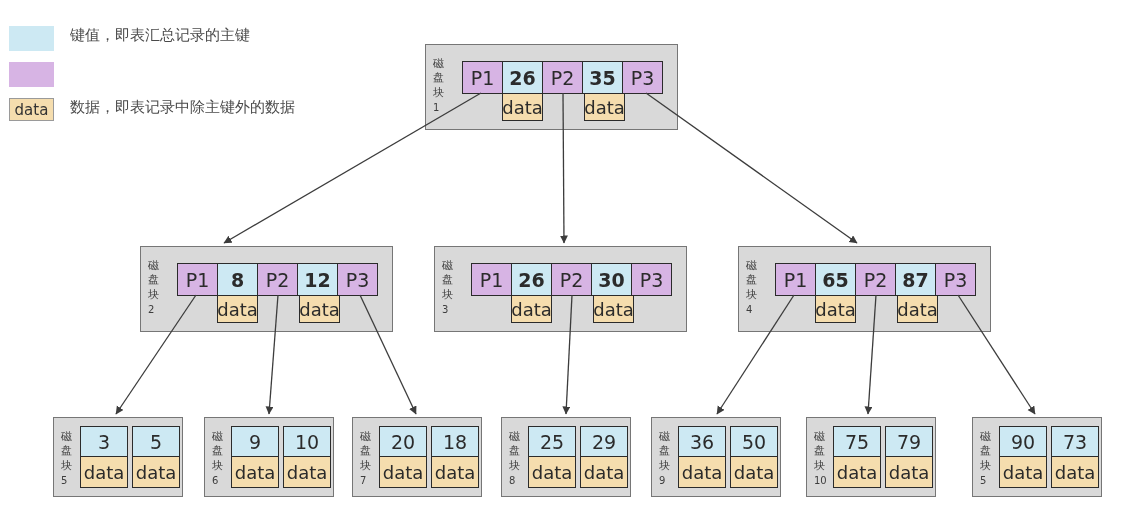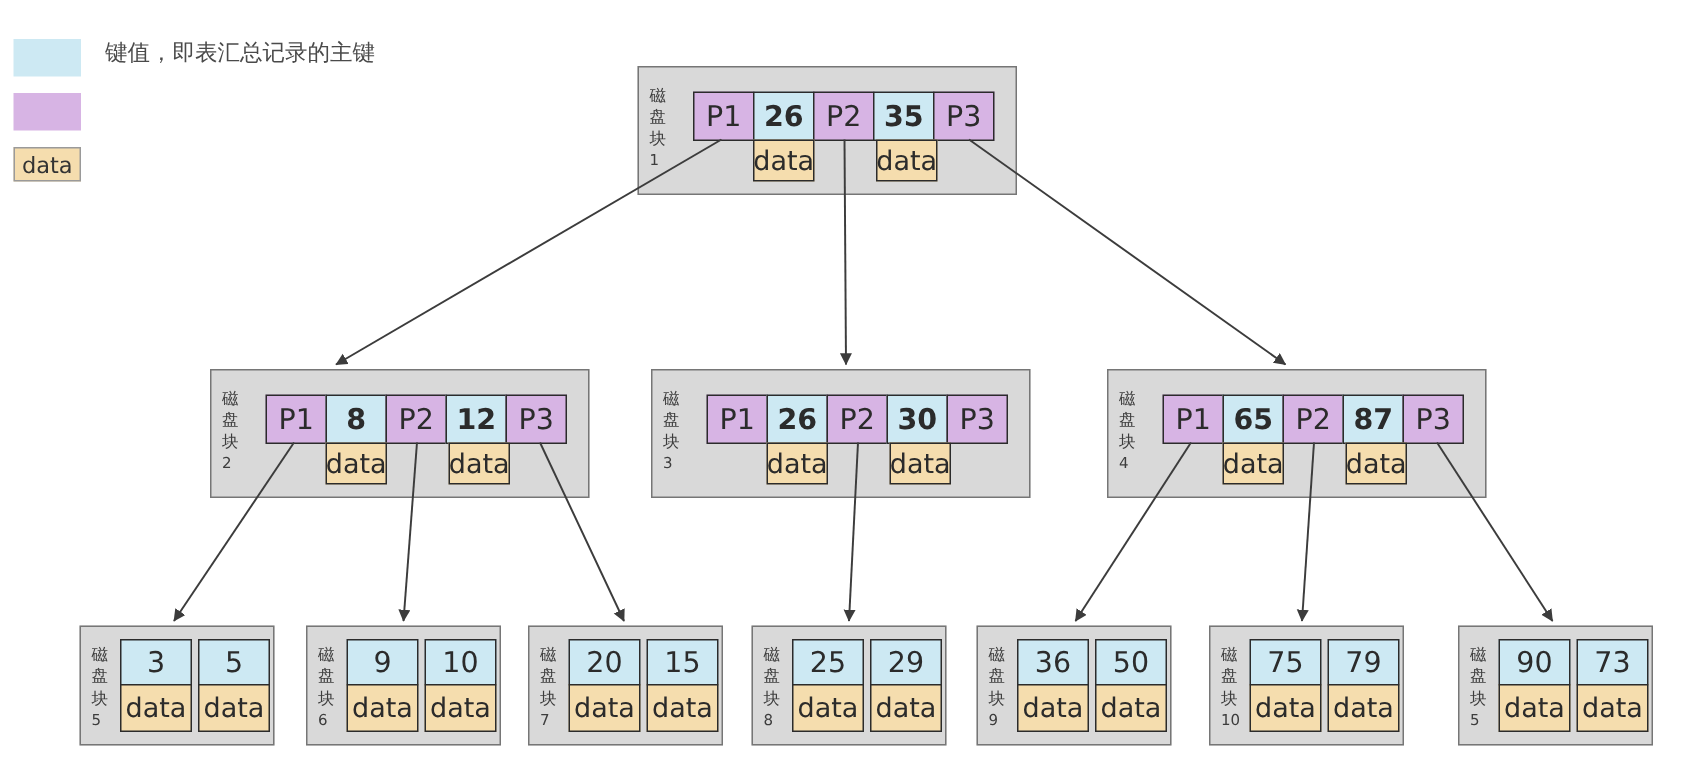--- a/index.html
+++ b/index.html
@@ -68,20 +68,21 @@
   <div class="legend">
     <div class="legend-row r0">
       <div class="swatch key"></div>
       <div class="legend-text">键值，即表汇总记录的主键</div>
     </div>
     <div class="legend-row r1">
       <div class="swatch pointer"></div>
     </div>
     <div class="legend-row r2">
       <div class="swatch data">data</div>
+      <div class="legend-text">数据，即表记录中除主键外的数据</div>
     </div>
   </div>
 
   <div class="block inode b1">
     <div class="vlabel">
       <span class="vtext">磁盘块</span>
       <span class="vnum">1</span>
     </div>
     <div class="cells">
       <div class="cell p">P1</div>
@@ -175,21 +176,21 @@
   <div class="block leaf b7">
     <div class="vlabel">
       <span class="vtext">磁盘块</span>
       <span class="vnum">7</span>
     </div>
     <div class="lcol c1">
       <div class="lkey">20</div>
       <div class="ldat">data</div>
     </div>
     <div class="lcol c2">
-      <div class="lkey">15</div>
+      <div class="lkey">18</div>
       <div class="ldat">data</div>
     </div>
   </div>
 
   <div class="block leaf b8">
     <div class="vlabel">
       <span class="vtext">磁盘块</span>
       <span class="vnum">8</span>
     </div>
     <div class="lcol c1">

